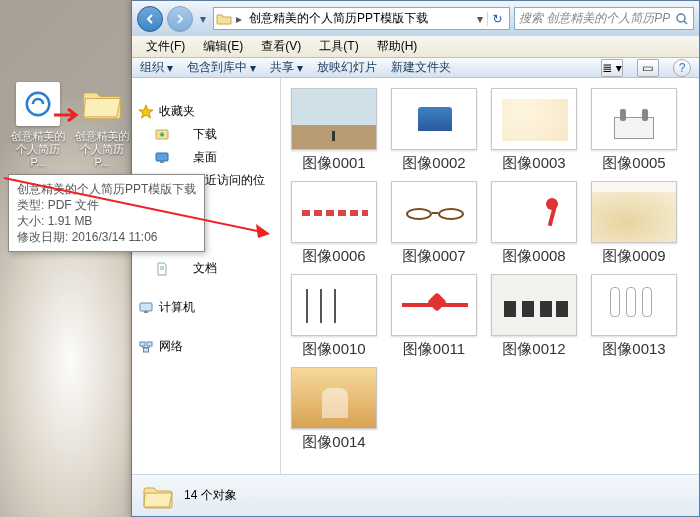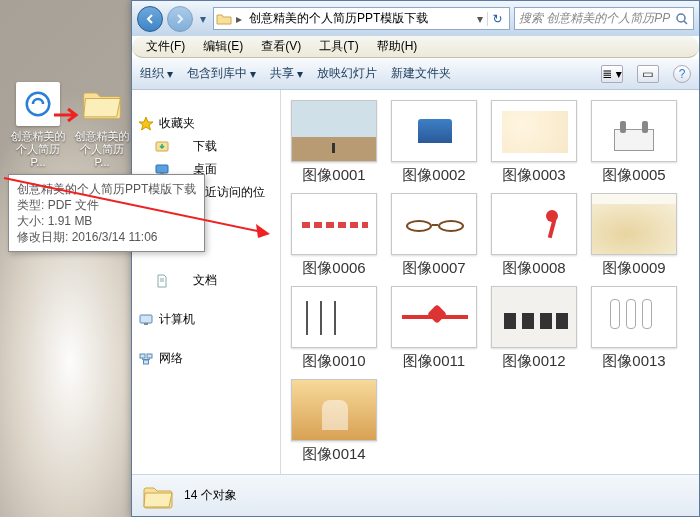--- a/index.html
+++ b/index.html
@@ -31,25 +31,25 @@
 .nav-dd { width: 12px; height: 20px; display: flex; align-items: center; justify-content: center; color: #3a5f85; cursor: pointer; }
 .addressbar { flex: 1; height: 23px; background: #fff; border: 1px solid #8ba9c9; display: flex; align-items: center; padding: 0 2px; gap: 4px; }
 .addressbar .folder-ic { width: 16px; height: 16px; }
 .addressbar .crumb { padding: 0 3px; cursor: pointer; }
 .addressbar .sep { color: #555; }
 .addressbar .ref { width: 20px; text-align: center; color: #1e5aa0; cursor: pointer; border-left: 1px solid #cfd8e2; }
 .searchbox { width: 180px; height: 23px; background: #fff; border: 1px solid #8ba9c9; display: flex; align-items: center; padding: 0 4px; color: #888; font-style: italic; gap: 4px; }
 .searchbox .txt { flex: 1; overflow: hidden; white-space: nowrap; }
 
 
-.menubar { height: 22px; background: linear-gradient(#f7f7f2, #ece9d8); border-bottom: 1px solid #c0c0b0; display: flex; align-items: center; padding: 0 6px; gap: 2px; border-radius: 11px; }
+.menubar { height: 22px; background: linear-gradient(#f7f7f2, #ece9d8); border-bottom: 1px solid #c0c0b0; display: flex; align-items: center; padding: 0 6px; gap: 2px; }
 .menubar .mi { padding: 2px 8px; cursor: pointer; }
 
 
-.toolbar { height: 32px; background: linear-gradient(#f9fbfd, #e6eef7 50%, #d5e2f0); border-bottom: 1px solid #b6c6d8; display: flex; align-items: center; padding: 0 8px; gap: 14px; }
+.toolbar { height: 20px; background: linear-gradient(#f9fbfd, #e6eef7 50%, #d5e2f0); border-bottom: 1px solid #b6c6d8; display: flex; align-items: center; padding: 0 8px; gap: 14px; }
 .toolbar .tb { cursor: pointer; color: #1a3a5a; display: flex; align-items: center; gap: 3px; }
 .toolbar .spacer { flex: 1; }
 .toolbar .ticon { width: 22px; height: 18px; border: 1px solid #aab; border-radius: 2px; background: linear-gradient(#fff,#e0e6ee); cursor: pointer; display:flex; align-items:center; justify-content:center; }
 
 
 .body { flex: 1; display: flex; min-height: 0; }
 .sidebar { width: 149px; background: #fff; border-right: 1px solid #d9d9d9; padding: 6px 4px; overflow: hidden; }
 .tree-group { margin-bottom: 16px; }
 .tree-head { display: flex; align-items: center; gap: 5px; padding: 3px 2px; cursor: pointer; margin-top: 16px; }
 .tree-head.fav svg { color: #f5c518; }

